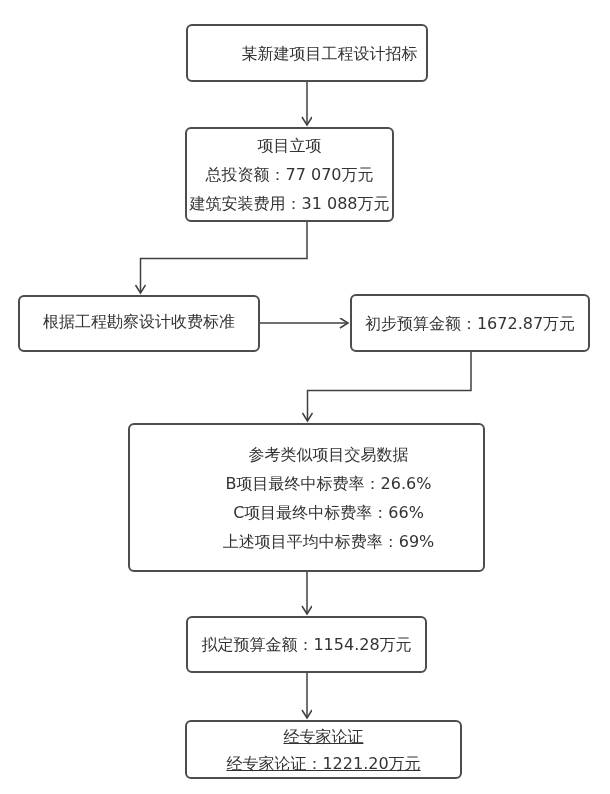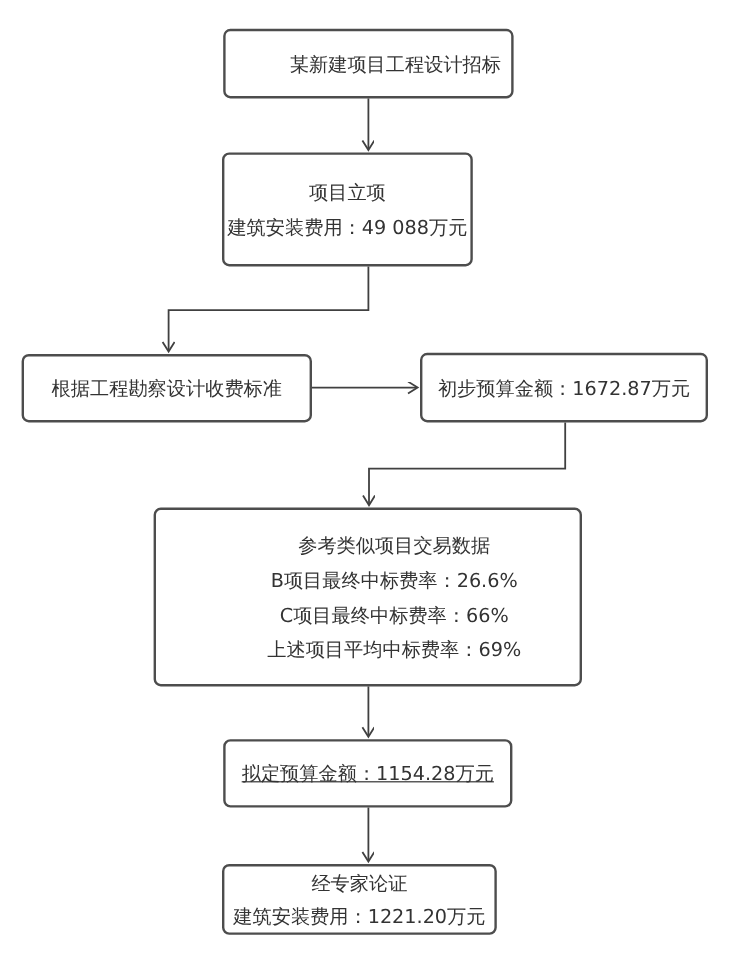--- a/index.html
+++ b/index.html
@@ -27,26 +27,26 @@
     flex-direction: column;
     justify-content: center;
     align-items: center;
     text-align: center;
     color: #333333;
     font-size: 16px;
   }
   .node .tline { line-height: 29px; white-space: nowrap; }
   #n-bidding     { left: 186px; top: 24px;  width: 242px; height: 58px; padding-left: 45px; }
   #n-approval    { left: 185px; top: 127px; width: 209px; height: 95px; }
-  #n-standard    { left: 18px;  top: 295px; width: 242px; height: 57px; }
+  #n-standard    { left: 18px;  top: 295px; width: 242px; height: 57px; font-family: Liberation Mono, monospace; }
   #n-standard .tline { line-height: 27px; }
   #n-preliminary { left: 350px; top: 294px; width: 240px; height: 58px; }
   #n-reference   { left: 128px; top: 423px; width: 357px; height: 149px; padding-left: 44px; }
-  #n-proposed    { left: 186px; top: 616px; width: 241px; height: 57px; text-decoration: underline; }
-  #n-final       { left: 185px; top: 720px; width: 229px; height: 59px; }
+  #n-proposed    { left: 186px; top: 616px; width: 241px; height: 57px; }
+  #n-final       { left: 185px; top: 720px; width: 277px; height: 59px; text-decoration: underline; }
   #n-final .tline { line-height: 27px; }
 </style>
 </head>
 <body>
 
 <div class="canvas">
 
   <svg class="connectors" viewBox="0 0 610 794" xmlns="http://www.w3.org/2000/svg">
     <defs>
       <marker id="arrowV" markerWidth="14" markerHeight="14" refX="8" refY="5" orient="auto" markerUnits="userSpaceOnUse">
@@ -60,21 +60,22 @@
     <polyline points="307,572 307,613" fill="none" stroke="#404040" stroke-width="1.5" marker-end="url(#arrowV)"></polyline>
     <polyline points="307,673 307,717" fill="none" stroke="#404040" stroke-width="1.5" marker-end="url(#arrowV)"></polyline>
   </svg>
 
   <div class="node" id="n-bidding">
     <div class="tline">某新建项目工程设计招标</div>
   </div>
 
   <div class="node" id="n-approval">
     <div class="tline">项目立项</div>
-    <div class="tline">建筑安装费用：49 088万元</div>
+    <div class="tline">总投资额：77 070万元</div>
+    <div class="tline">建筑安装费用：31 088万元</div>
   </div>
 
   <div class="node" id="n-standard">
     <div class="tline">根据工程勘察设计收费标准</div>
   </div>
 
   <div class="node" id="n-preliminary">
     <div class="tline">初步预算金额：1672.87万元</div>
   </div>
 
@@ -84,16 +85,16 @@
     <div class="tline">C项目最终中标费率：66%</div>
     <div class="tline">上述项目平均中标费率：69%</div>
   </div>
 
   <div class="node" id="n-proposed">
     <div class="tline">拟定预算金额：1154.28万元</div>
   </div>
 
   <div class="node" id="n-final">
     <div class="tline">经专家论证</div>
-    <div class="tline">建筑安装费用：1221.20万元</div>
+    <div class="tline">经专家论证：1221.20万元</div>
   </div>
 
 </div>
 
 </body></html>

